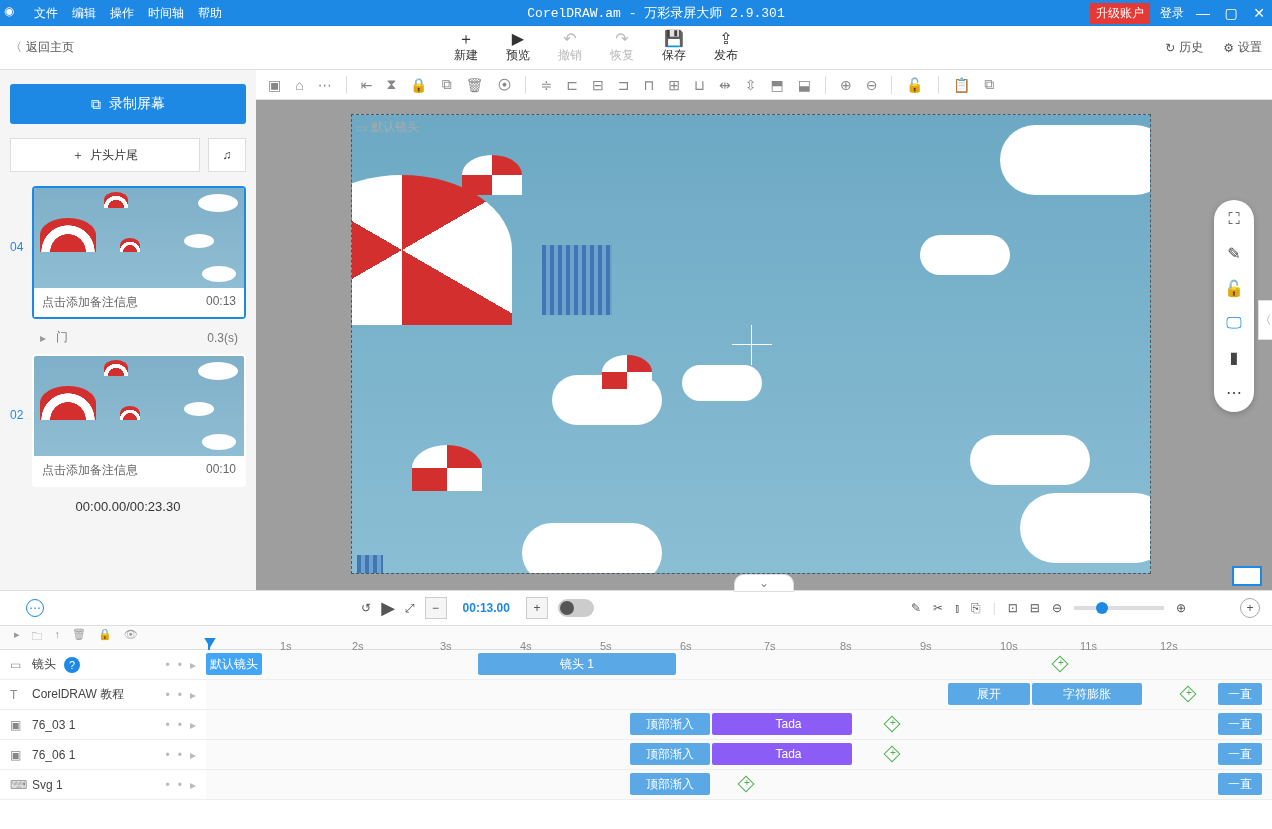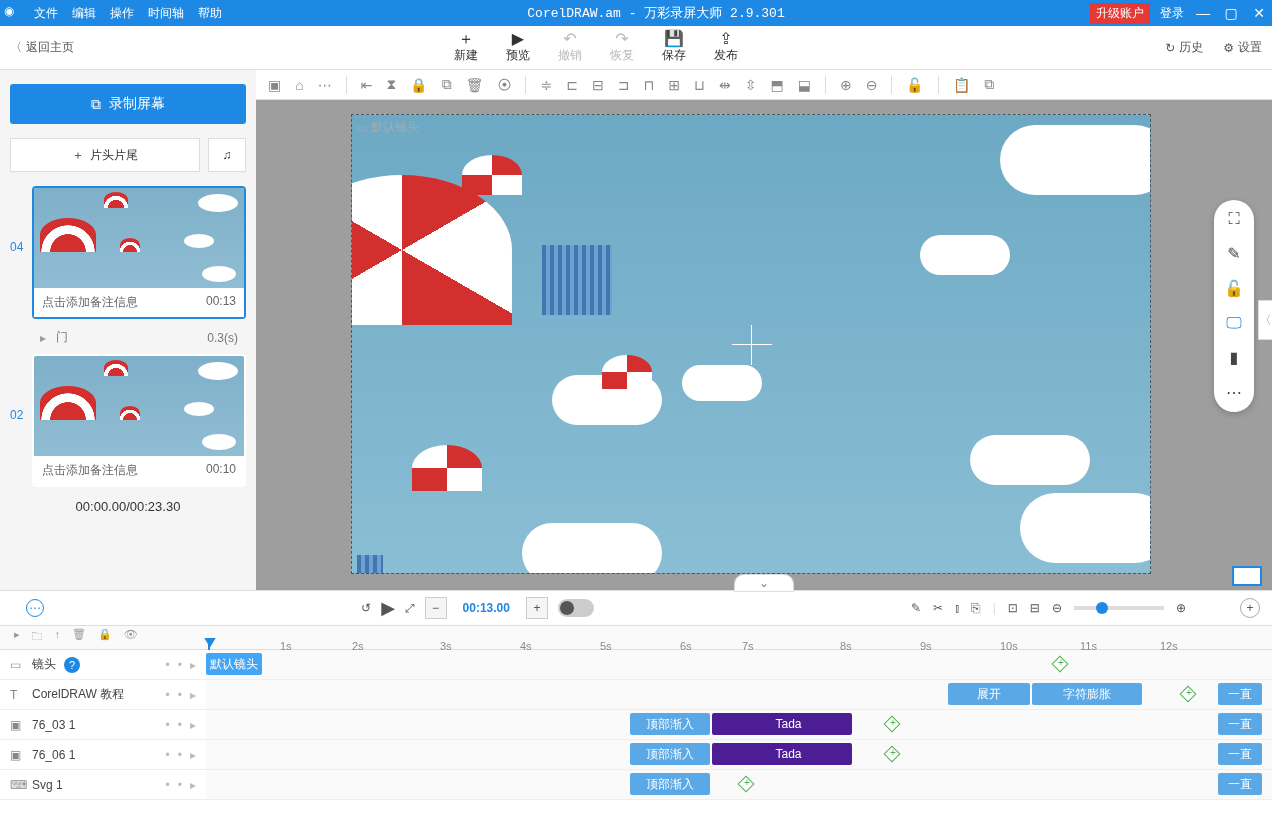--- a/index.html
+++ b/index.html
@@ -75,21 +75,21 @@
 
   .tracks { background:#fff;}
   .track { height:30px; border-bottom:1px solid #eee; display:flex; align-items:center;}
   .track-head { width:206px; display:flex; align-items:center; gap:8px; padding: 0 10px; font-size:12px; color:#444;}
   .track-head .ticon { width:14px; color:#888;}
   .track-head .dots { margin-left:auto; display:flex; gap:8px; color:#bbb;}
   .track-body { flex:1; position:relative; height:100%; background:#fafafa;}
   .clip { position:absolute; top:3px; height:22px; display:flex; align-items:center; justify-content:center; color:#fff; font-size:12px; border-radius:2px;}
   .clip.blue { background:#5aa9e6;}
   .clip.head { background:#42a5f5;}
-  .clip.light { background:#4c1d95;padding-left:13px;}
+  .clip.light { background:#8b5cf6;padding-left:13px;}
   .diamond { position:absolute; top:8px; width:12px; height:12px; background:#4caf50; transform:rotate(45deg);}
   .diamond.plus { background:#fff; border:1px solid #4caf50;}
   .diamond.plus::after { content:'+'; position:absolute; transform:rotate(-45deg); left:2px; top:-2px; color:#4caf50; font-size:10px;}
   .help-ic { width:16px; height:16px; background:#1e88e5; color:#fff; border-radius:50%; display:flex; align-items:center; justify-content:center; font-size:11px;}
 
   
   .bigcloud { position:absolute; background:#fff; border-radius:50px; filter: blur(0.5px);}
   .bigchute { position:absolute; border-radius: 50% 50% 0 0;}
   .box { position:absolute; background:repeating-linear-gradient(90deg,#3f77b0 0 4px,#6fa0d0 4px 8px);}
   .crosshair { position:absolute; width:40px; height:40px;}
@@ -333,21 +333,21 @@
     <span>👁</span>
   </div>
   <div class="ruler" id="ruler">
     <div class="playhead" style="left:2px;"></div>
   <span class="tick" style="left: 74px;">1s</span>
       <span class="tick" style="left: 146px;">2s</span>
       <span class="tick" style="left: 234px;">3s</span>
       <span class="tick" style="left: 314px;">4s</span>
       <span class="tick" style="left: 394px;">5s</span>
       <span class="tick" style="left: 474px;">6s</span>
-      <span class="tick" style="left: 536px;">7s</span>
+      <span class="tick" style="left: 558px;">7s</span>
       <span class="tick" style="left: 634px;">8s</span>
       <span class="tick" style="left: 714px;">9s</span>
       <span class="tick" style="left: 794px;">10s</span>
       <span class="tick" style="left: 874px;">11s</span>
       <span class="tick" style="left: 954px;">12s</span>
       <span class="tick" style="left: 1078px;">13s</span>
     </div>
 </div>
 
 <div class="tracks" id="tracks">
@@ -357,20 +357,21 @@
         <span>镜头</span>
         <span class="help-ic">?</span>
         <span class="dots">
           <span>•</span>
           <span>•</span>
           <span>▸</span>
         </span>
       </div>
       <div class="track-body">
         <div class="clip head" style="left:0px;width:56px;">默认镜头</div>
+        <div class="clip blue" style="left:272px;width:198px;">镜头 1</div>
         <div class="diamond plus" style="left:848px;"></div>
       </div>
     </div>
     <div class="track">
       <div class="track-head">
         <span class="ticon">T</span>
         <span>CorelDRAW 教程</span>
         <span class="dots">
           <span>•</span>
           <span>•</span>

